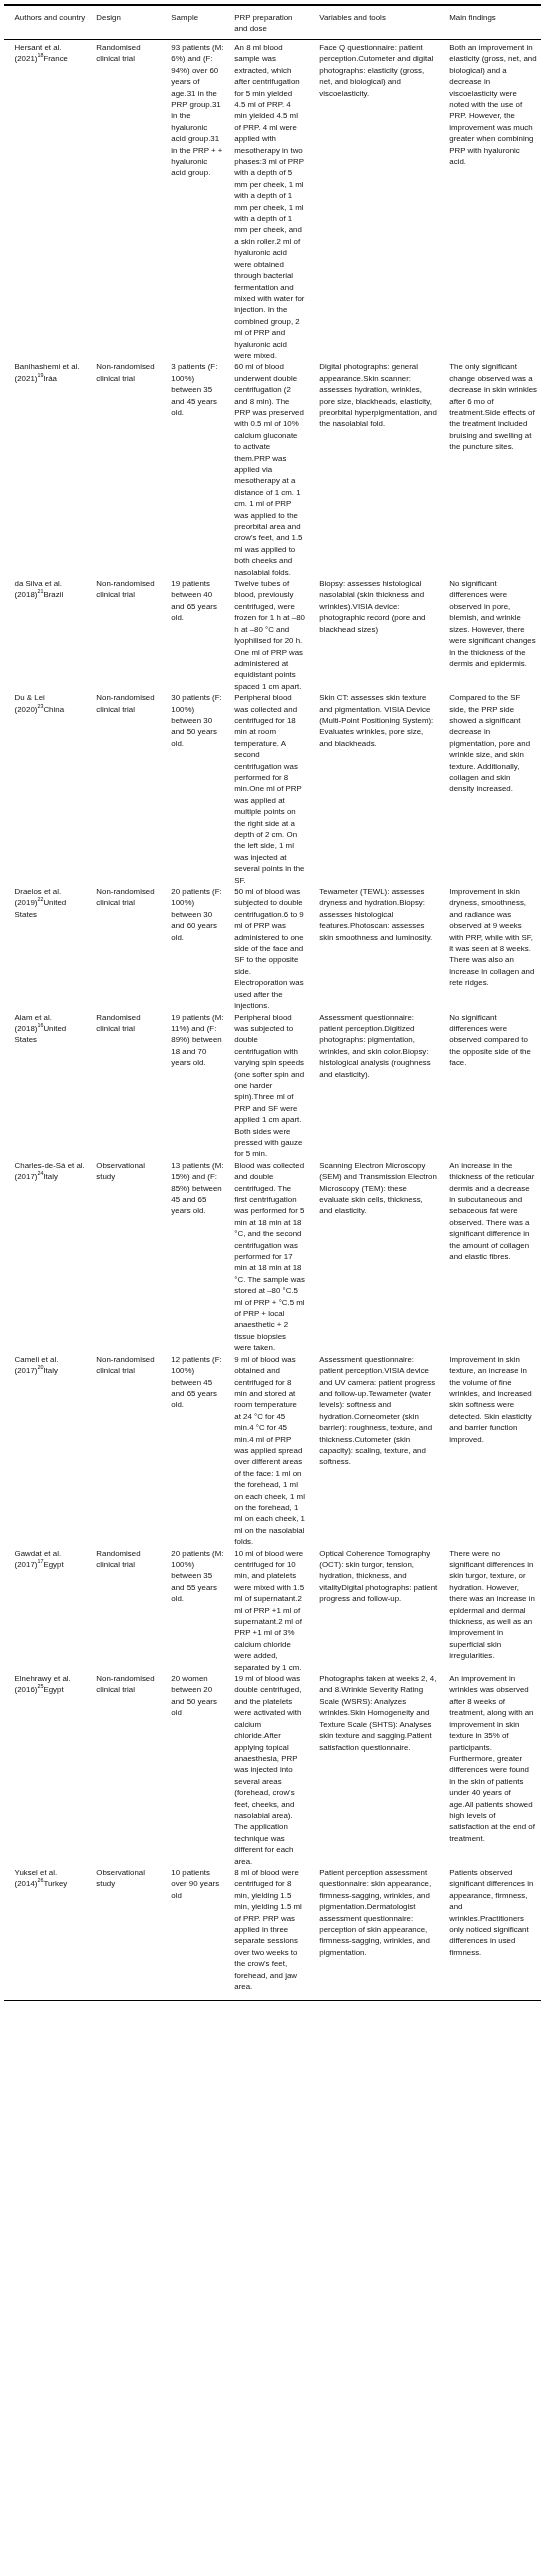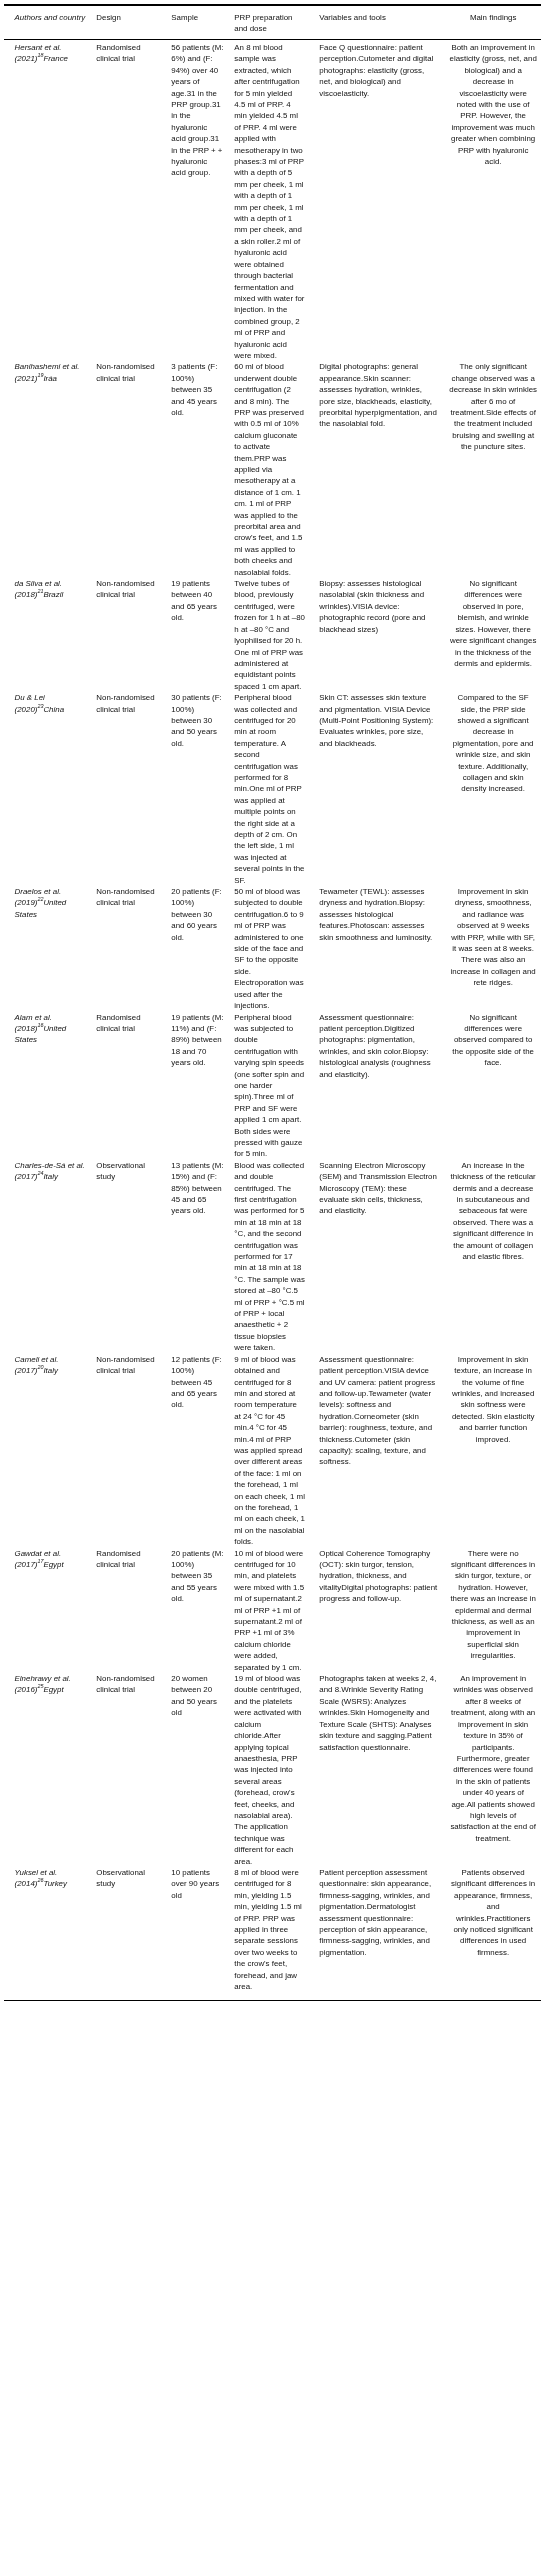--- a/index.html
+++ b/index.html
@@ -25,24 +25,24 @@
     line-height: 11.4px;
     padding: 0 10.8px 0 0;
     word-wrap: break-word;
   }
   col.c1 { width: 92px; }
   col.c2 { width: 75px; }
   col.c3 { width: 63px; }
   col.c4 { width: 85px; }
   col.c5 { width: 130px; }
   col.c6 { width: 92px; }
-  th.c1, td.c1 { padding-left: 10.3px; font-style: italic; }
+  th.c1, td.c1 { padding-left: 10.3px; }
   td.c4, th.c4 { padding-right: 14px; }
   td.c5, th.c5 { padding-right: 12px; }
-  td.c6, th.c6 { padding-right: 4.3px; text-align: center; }
+  td.c6, th.c6 { padding-right: 4.3px; }
   thead th {
     border-bottom: 1.6px solid #000;
     padding-top: 5.4px;
     padding-bottom: 4.9px;
   }
   tbody td { padding-top: 0; padding-bottom: 0; }
   tbody tr:first-child td { padding-top: 1.6px; }
   tbody tr:last-child td { padding-bottom: 7.6px; }
   sup.ref {
     font-size: 5.4px;
@@ -70,21 +70,21 @@
         <th class="c3">Sample</th>
         <th class="c4">PRP preparation and dose</th>
         <th class="c5">Variables and tools</th>
         <th class="c6">Main findings</th>
       </tr>
     </thead>
     <tbody>
   <tr class="study-row">
     <td class="c1"><span>Hersant et al. (2021)</span><sup class="ref">18</sup><span>France</span></td>
     <td class="c2">Randomised clinical trial</td>
-    <td class="c3">56 patients (M: 6%) and (F: 94%) over 40 years of age.31 in the PRP group.31 in the hyaluronic acid group.31 in the PRP + + hyaluronic acid group.</td>
+    <td class="c3">93 patients (M: 6%) and (F: 94%) over 60 years of age.31 in the PRP group.31 in the hyaluronic acid group.31 in the PRP + + hyaluronic acid group.</td>
     <td class="c4">An 8 ml blood sample was extracted, which after centrifugation for 5 min yielded 4.5 ml of PRP. 4 min yielded 4.5 ml of PRP. 4 ml were applied with mesotherapy in two phases:3 ml of PRP with a depth of 5 mm per cheek, 1 ml with a depth of 1 mm per cheek, 1 ml with a depth of 1 mm per cheek, and a skin roller.2 ml of hyaluronic acid were obtained through bacterial fermentation and mixed with water for injection. In the combined group, 2 ml of PRP and hyaluronic acid were mixed.</td>
     <td class="c5">Face Q questionnaire: patient perception.Cutometer and digital photographs: elasticity (gross, net, and biological) and viscoelasticity.</td>
     <td class="c6">Both an improvement in elasticity (gross, net, and biological) and a decrease in viscoelasticity were noted with the use of PRP. However, the improvement was much greater when combining PRP with hyaluronic acid.</td>
   </tr>
 
   <tr class="study-row">
     <td class="c1"><span>Banihashemi et al. (2021)</span><sup class="ref">19</sup><span>Iráa</span></td>
     <td class="c2">Non-randomised clinical trial</td>
     <td class="c3">3 patients (F: 100%) between 35 and 45 years old.</td>
     <td class="c4">60 ml of blood underwent double centrifugation (2 and 8 min). The PRP was preserved with 0.5 ml of 10% calcium gluconate to activate them.PRP was applied via mesotherapy at a distance of 1 cm. 1 cm. 1 ml of PRP was applied to the preorbital area and crow's feet, and 1.5 ml was applied to both cheeks and nasolabial folds.</td>
@@ -98,21 +98,21 @@
     <td class="c3">19 patients between 40 and 65 years old.</td>
     <td class="c4">Twelve tubes of blood, previously centrifuged, were frozen for 1 h at –80 h at –80 °C and lyophilised for 20 h. One ml of PRP was administered at equidistant points spaced 1 cm apart.</td>
     <td class="c5">Biopsy: assesses histological nasolabial (skin thickness and wrinkles).VISIA device: photographic record (pore and blackhead sizes)</td>
     <td class="c6">No significant differences were observed in pore, blemish, and wrinkle sizes. However, there were significant changes in the thickness of the dermis and epidermis.</td>
   </tr>
 
   <tr class="study-row">
     <td class="c1"><span>Du &amp; Lei (2020)</span><sup class="ref">23</sup><span>China</span></td>
     <td class="c2">Non-randomised clinical trial</td>
     <td class="c3">30 patients (F: 100%) between 30 and 50 years old.</td>
-    <td class="c4">Peripheral blood was collected and centrifuged for 20 min at room temperature. A second centrifugation was performed for 8 min.One ml of PRP was applied at multiple points on the right side at a depth of 2 cm. On the left side, 1 ml was injected at several points in the SF.</td>
+    <td class="c4">Peripheral blood was collected and centrifuged for 18 min at room temperature. A second centrifugation was performed for 8 min.One ml of PRP was applied at multiple points on the right side at a depth of 2 cm. On the left side, 1 ml was injected at several points in the SF.</td>
     <td class="c5">Skin CT: assesses skin texture and pigmentation. VISIA Device (Multi-Point Positioning System): Evaluates wrinkles, pore size, and blackheads.</td>
     <td class="c6">Compared to the SF side, the PRP side showed a significant decrease in pigmentation, pore and wrinkle size, and skin texture. Additionally, collagen and skin density increased.</td>
   </tr>
 
   <tr class="study-row">
     <td class="c1"><span>Draelos et al. (2019)</span><sup class="ref">22</sup><span>United States</span></td>
     <td class="c2">Non-randomised clinical trial</td>
     <td class="c3">20 patients (F: 100%) between 30 and 60 years old.</td>
     <td class="c4">50 ml of blood was subjected to double centrifugation.6 to 9 ml of PRP was administered to one side of the face and SF to the opposite side. Electroporation was used after the injections.</td>
     <td class="c5">Tewameter (TEWL): assesses dryness and hydration.Biopsy: assesses histological features.Photoscan: assesses skin smoothness and luminosity.</td>

